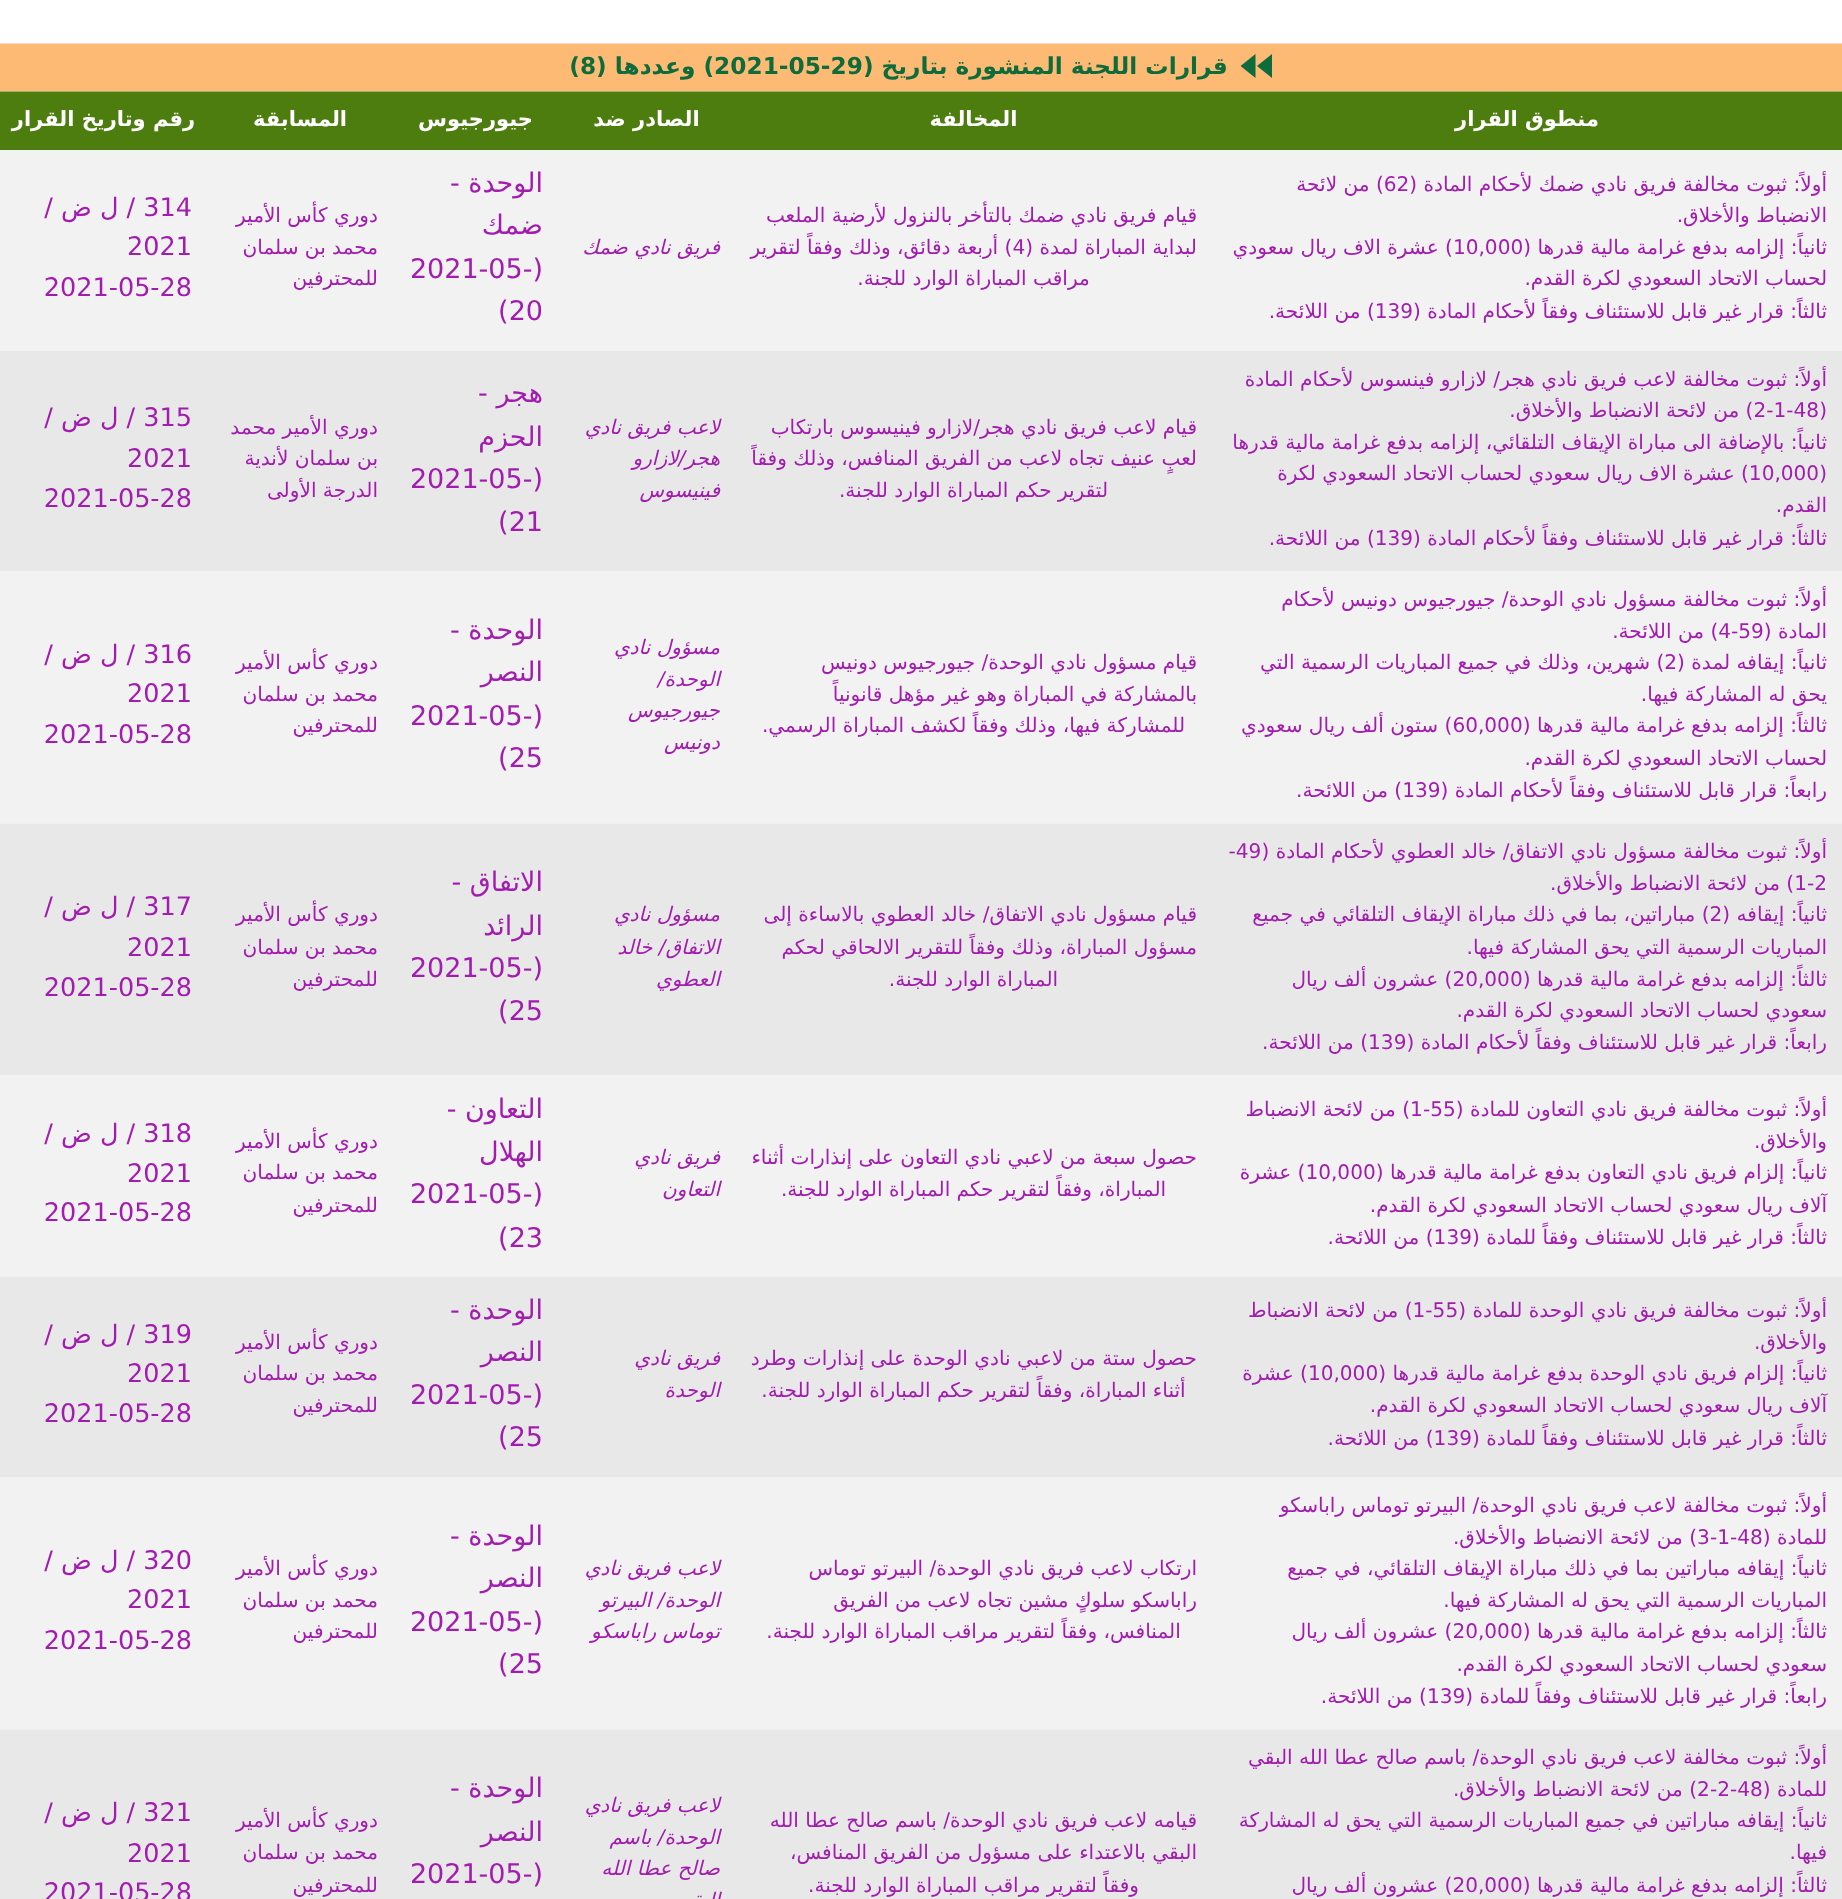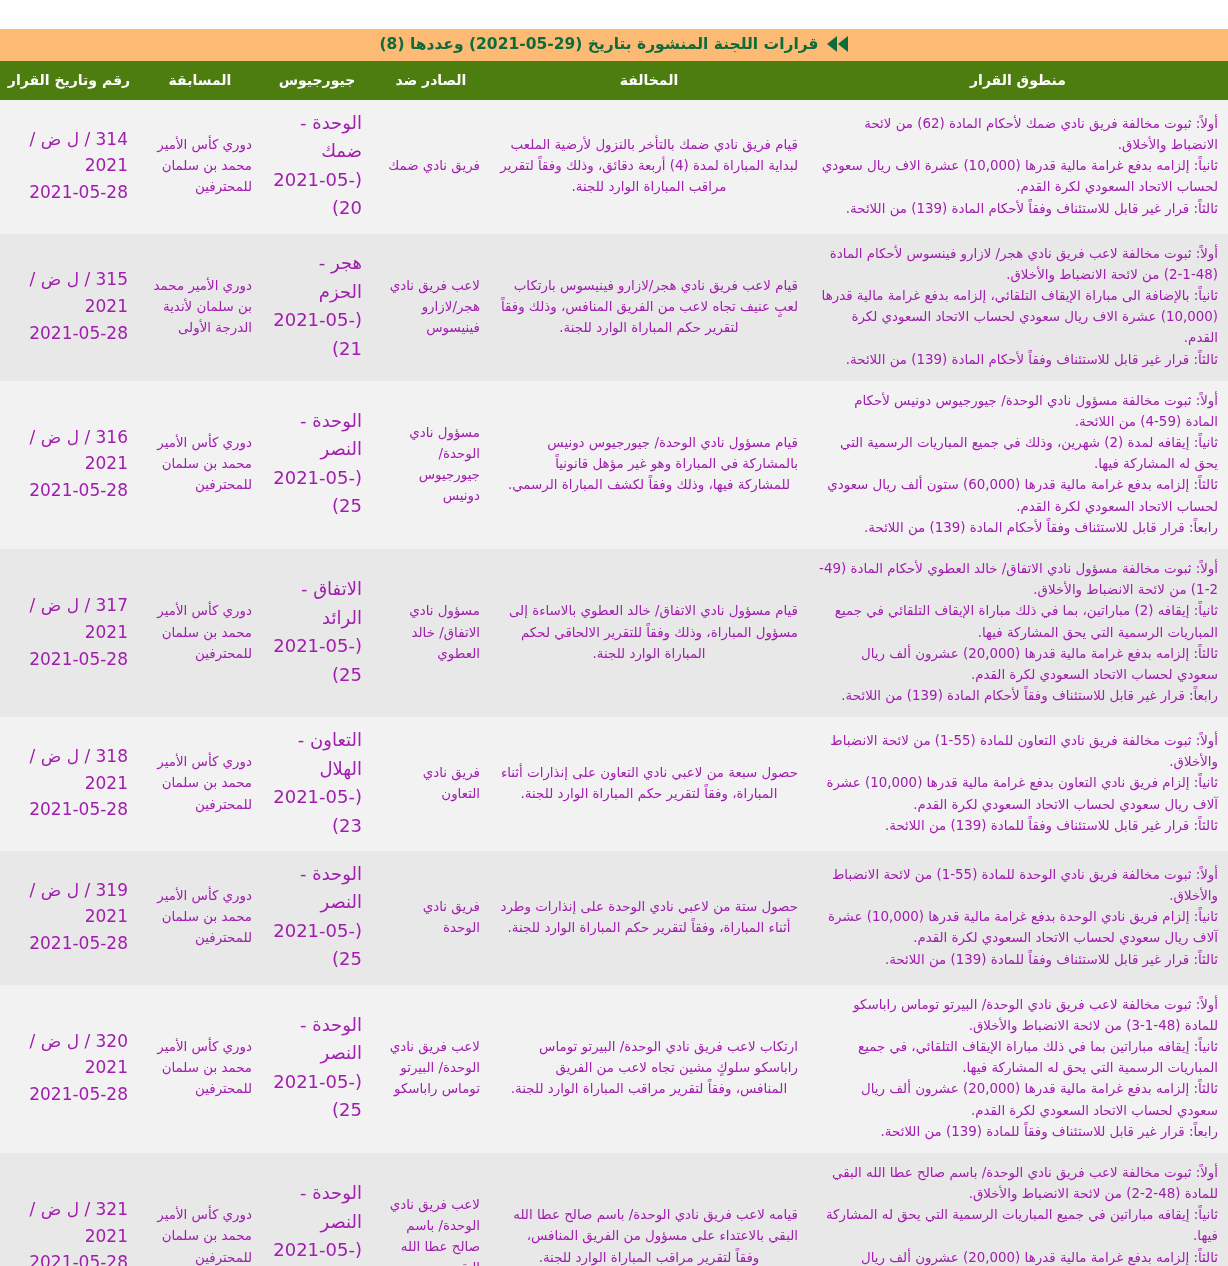--- a/index.html
+++ b/index.html
@@ -75,21 +75,21 @@
   col.c-decision { width: 138px; }
   col.c-competition { width: 124px; }
   col.c-match { width: 110px; }
   col.c-against { width: 118px; }
   col.c-violation { width: 318px; }
   col.c-ruling { width: 420px; }
 
   td.cell-decision { font-size: 17px; line-height: 1.72; }
   td.cell-competition { font-size: 13.4px; line-height: 1.7; margin-top: 16px; }
   td.cell-match { font-size: 18px; line-height: 1.7; }
-  td.cell-against { font-size: 13.4px; line-height: 1.7; }
+  td.cell-against { font-size: 13.4px; line-height: 1.7; font-style: italic; }
   td.cell-violation {
     text-align: justify;
     text-align-last: center;
     font-size: 13.4px;
     line-height: 1.66;
     padding-right: 14px;
     padding-left: 14px;
   }
   td.cell-ruling {
     text-align: justify;

